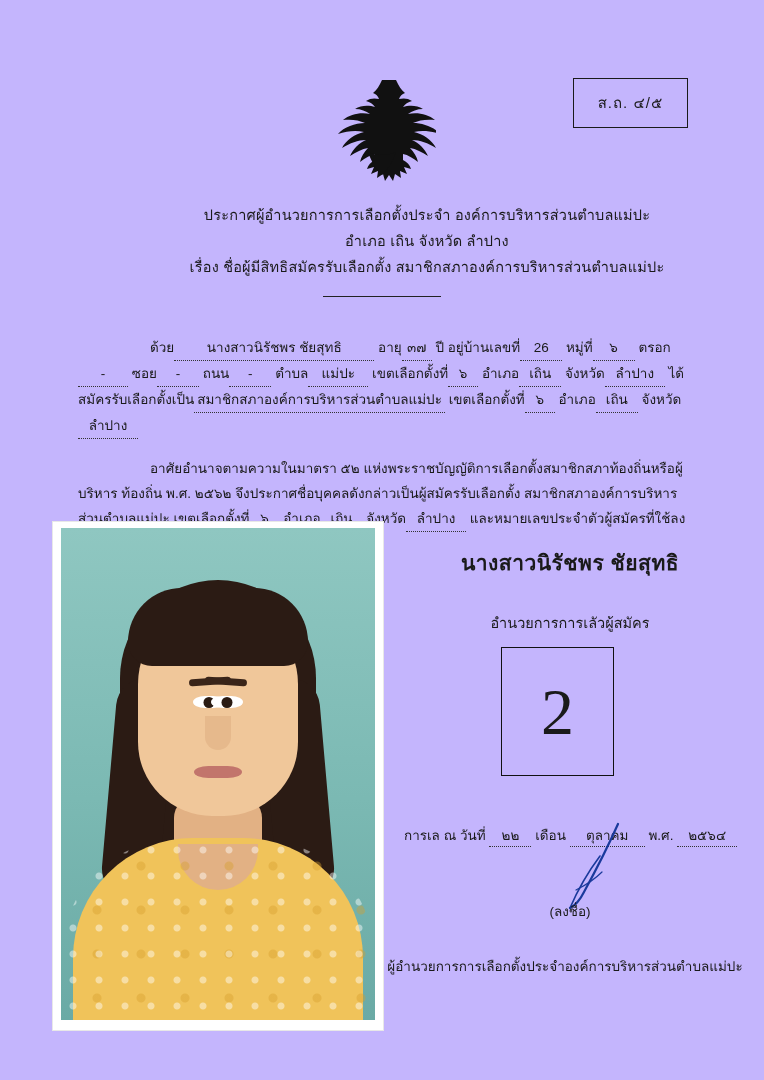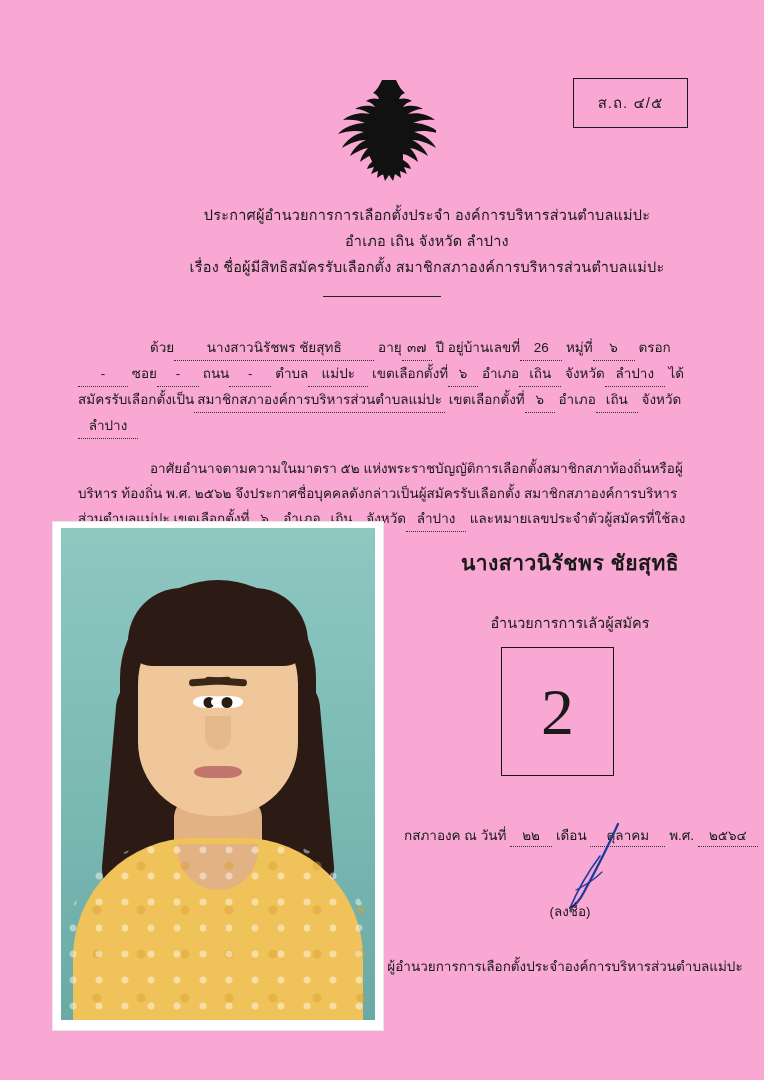--- a/index.html
+++ b/index.html
@@ -10,21 +10,21 @@
     background: #ffffff;
     font-family: "Liberation Sans", sans-serif;
     color: #1a1a1a;
     position: relative;
     overflow: hidden;
   }
   .page {
     position: relative;
     width: 764px;
     height: 1080px;
-    background: #f9a8d4;
+    background: #c4b5fd;
   }
   
   .form-code {
     position: absolute;
     top: 78px;
     left: 573px;
     width: 115px;
     height: 50px;
     border: 1.5px solid #1a1a1a;
     display: flex;
@@ -377,21 +377,21 @@
     </div>
   </div>
 
   <div class="cand-name">นางสาวนิรัชพร  ชัยสุทธิ</div>
   <div class="cand-number-label">อำนวยการการเลัวผู้สมัคร</div>
   <div class="number-box">
     <span>2</span>
   </div>
 
   <div class="announce-date">
-    <span>กสภาองค  ณ  วันที่</span>
+    <span>การเล  ณ  วันที่</span>
     <span class="fill w42">๒๒</span>
     <span>เดือน</span>
     <span class="fill w75">ตุลาคม</span>
     <span>พ.ศ.</span>
     <span class="fill w60">๒๕๖๔</span>
   </div>
 
   <div class="signature-mark">
     <svg width="90" height="95" viewBox="0 0 90 95" aria-hidden="true">
       <path d="M78 4 C 70 22, 56 50, 44 72 C 40 80, 34 86, 30 88" fill="none" stroke="#1a3a9c" stroke-width="2.2" stroke-linecap="round"></path>

